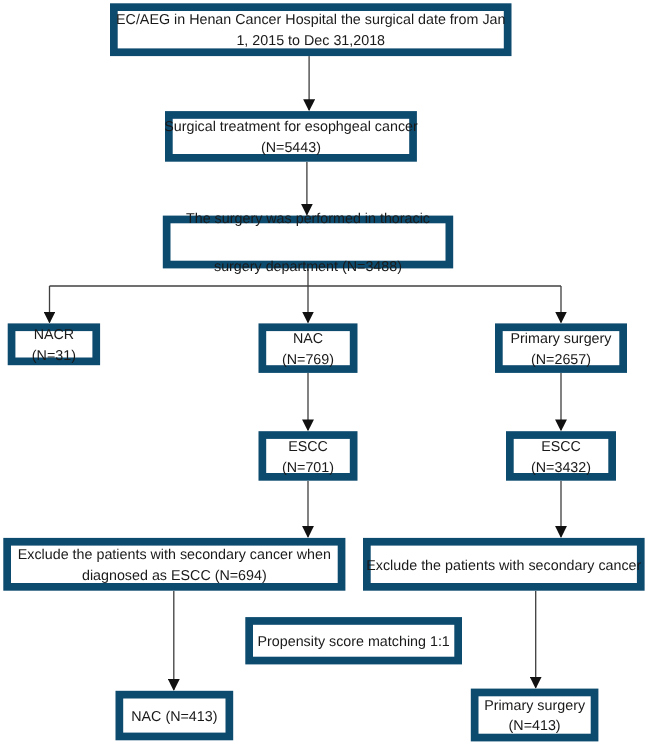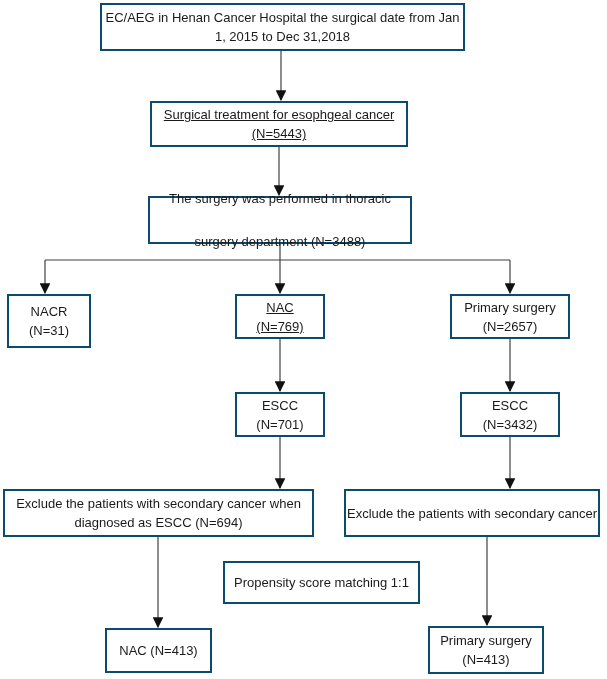--- a/index.html
+++ b/index.html
@@ -14,45 +14,45 @@
   }
   #connectors {
     position: absolute;
     left: 0; top: 0;
     width: 607px; height: 679px;
     pointer-events: none;
   }
   .box {
     position: absolute;
     box-sizing: border-box;
-    border: 2px solid #0c4a6e;
+    border: 7px solid #0c4a6e;
     background: #ffffff;
     display: flex;
     flex-direction: column;
     align-items: center;
     justify-content: center;
     text-align: center;
     font-size: 13px;
     line-height: 19px;
     padding: 2px 4px;
   }
   .box .line { display: block; white-space: nowrap; }
   .box .line:empty { display: none; }
 
   
   #node-cohort      { left: 100px; top:   3px; width: 365px; height: 48px; }
-  #node-surgical    { left: 150px; top: 101px; width: 258px; height: 46px; text-decoration: underline; }
+  #node-surgical    { left: 150px; top: 101px; width: 229px; height: 46px; }
   #node-thoracic    { left: 148px; top: 196px; width: 264px; height: 48px; gap: 24px; }
-  #node-nacr        { left:   7px; top: 294px; width:  84px; height: 54px; }
-  #node-nac         { left: 235px; top: 294px; width:  90px; height: 45px; text-decoration: underline; }
+  #node-nacr        { left:   7px; top: 294px; width:  84px; height: 38px; }
+  #node-nac         { left: 235px; top: 294px; width:  90px; height: 45px; }
   #node-primary     { left: 450px; top: 294px; width: 120px; height: 45px; }
   #node-escc-nac    { left: 235px; top: 392px; width:  90px; height: 45px; }
   #node-escc-prim   { left: 460px; top: 392px; width: 100px; height: 45px; }
   #node-exclude-nac { left:   3px; top: 489px; width: 311px; height: 48px; }
-  #node-exclude-prim{ left: 344px; top: 489px; width: 256px; height: 48px; }
+  #node-exclude-prim{ left: 330px; top: 489px; width: 256px; height: 48px; }
   #node-psm         { left: 223px; top: 561px; width: 197px; height: 43px; text-align: center; }
   #node-nac-final   { left: 105px; top: 628px; width: 107px; height: 45px; }
   #node-prim-final  { left: 428px; top: 626px; width: 116px; height: 48px; }
 </style>
 </head>
 <body>
 
 <div id="canvas">
 
   <svg id="connectors" viewBox="0 0 607 679" xmlns="http://www.w3.org/2000/svg">

